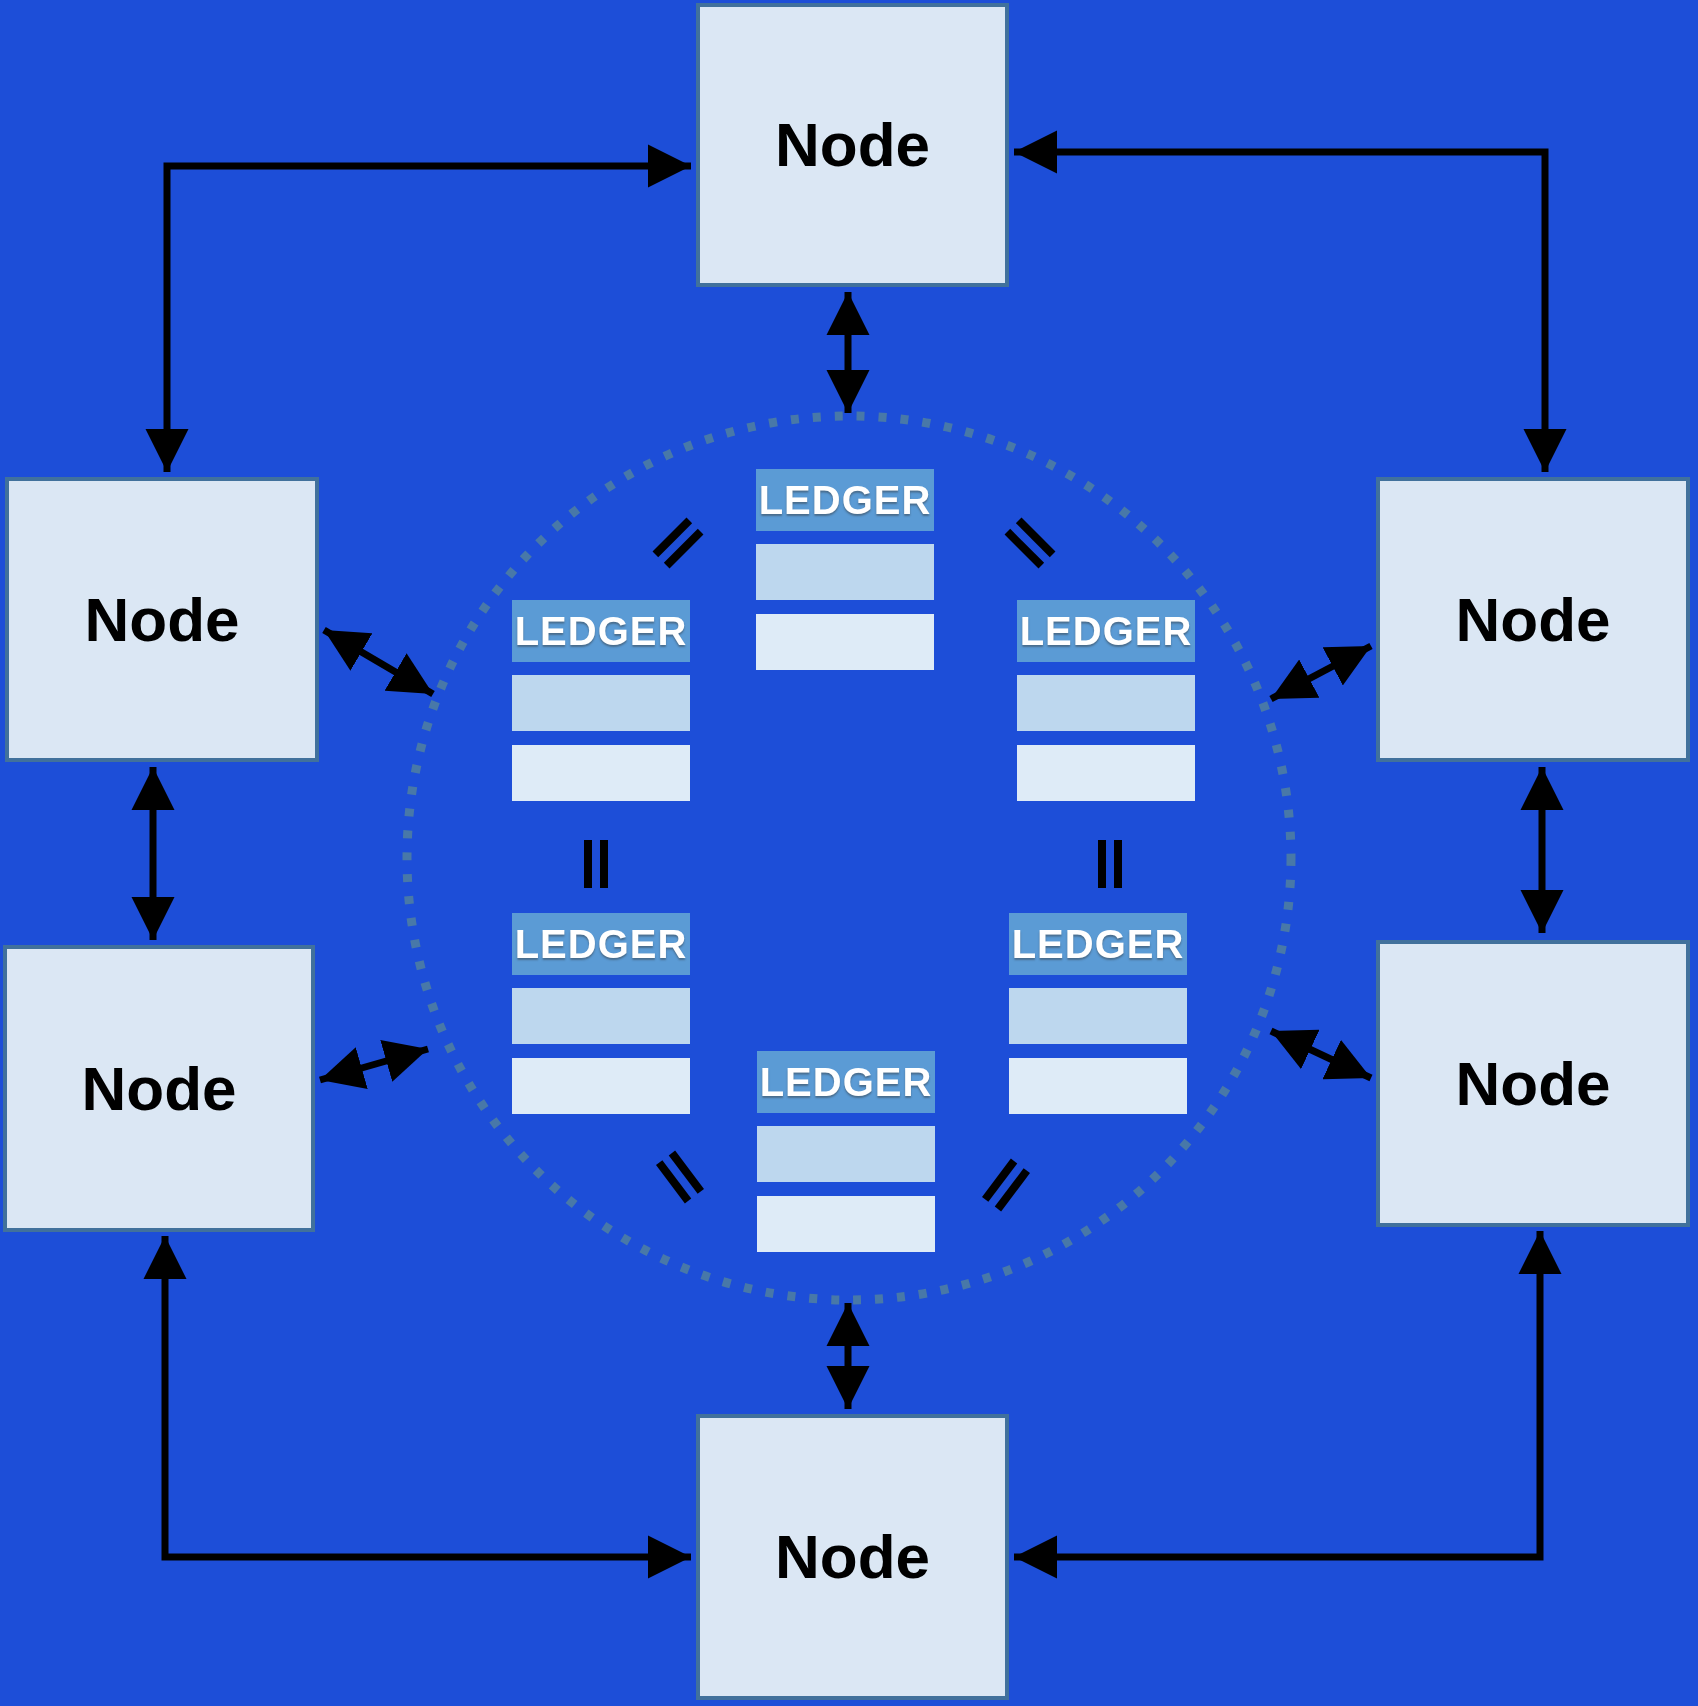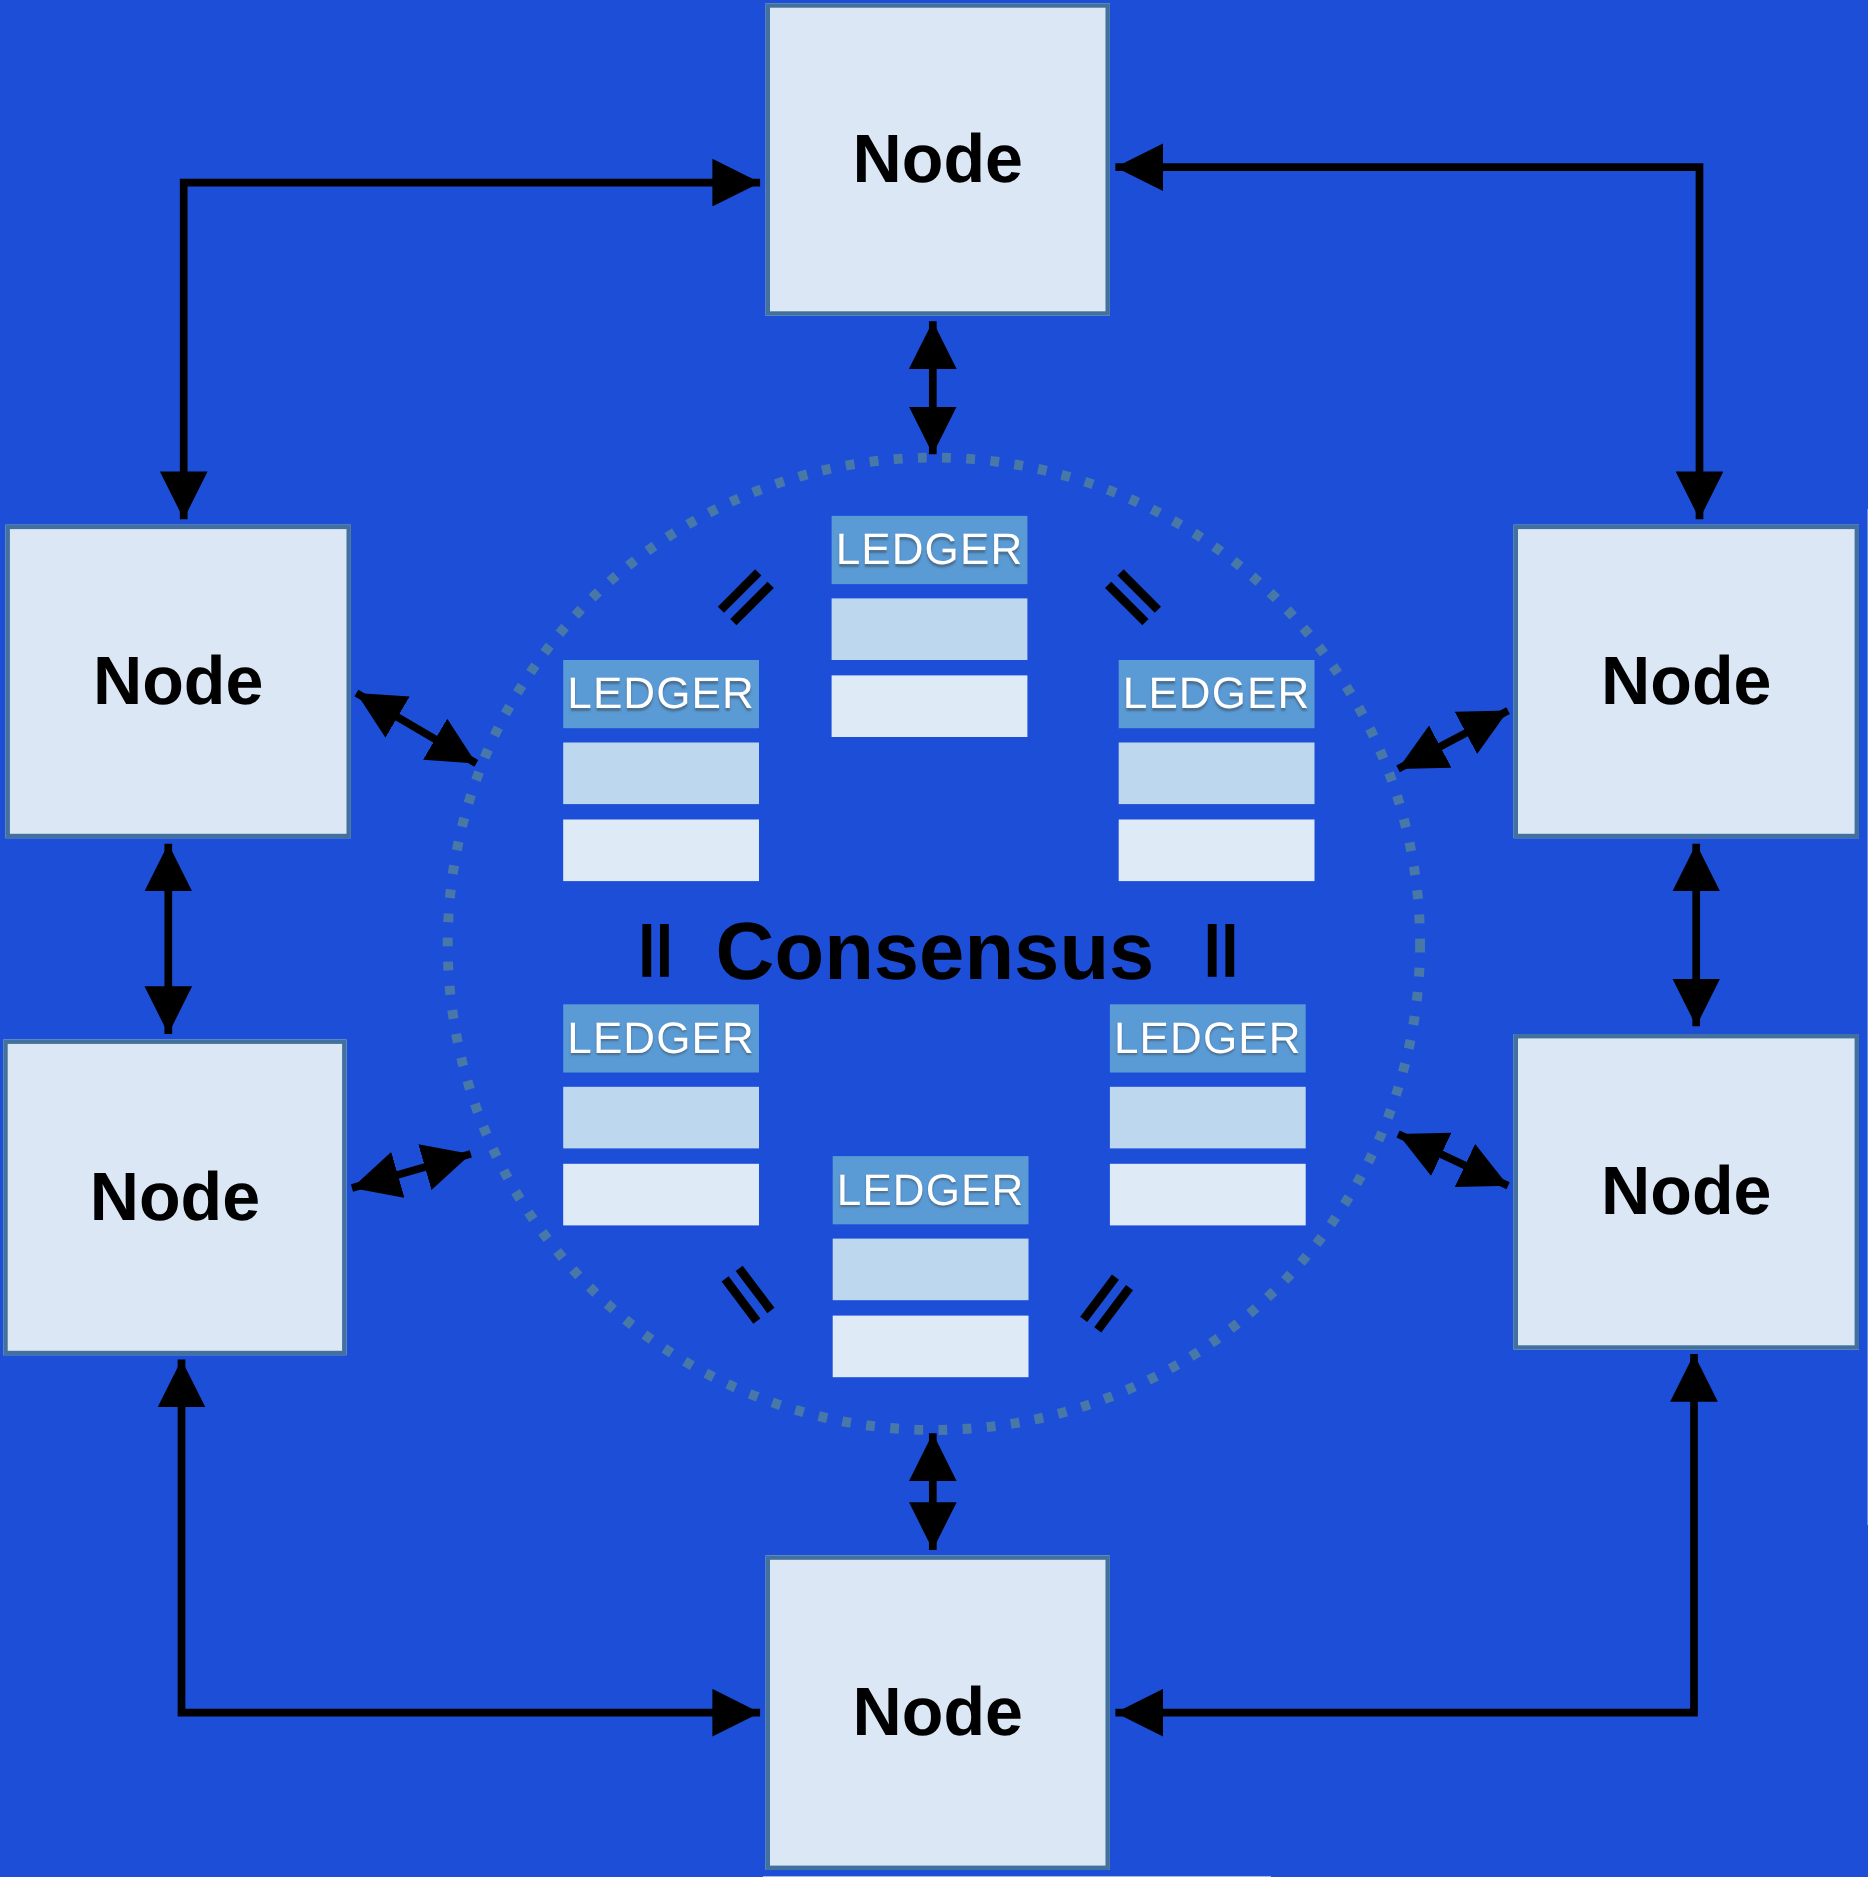--- a/index.html
+++ b/index.html
@@ -21,21 +21,21 @@
   .node .lbl{
     font-size:62px;font-weight:bold;color:var(--label-text,#000);
     letter-spacing:0px;line-height:1;
   }
 
   .ledger{position:absolute;width:178px;height:201px;}
   .ledger .hdr{
     position:absolute;left:0;right:0;top:0;height:62px;
     background:var(--ledger-header,#5B9BD5);
     color:var(--ledger-text,#fff);
-    font-size:40px;font-weight:400;letter-spacing:1px;
+    font-size:40px;font-weight:700;letter-spacing:1px;
     display:flex;align-items:center;justify-content:center;
     text-shadow:0 2px 2px rgba(50,50,50,.45);
   }
   .ledger .row-mid{position:absolute;left:0;right:0;top:75px;height:56px;background:var(--ledger-row-mid,#BDD7EE);}
   .ledger .row-light{position:absolute;left:0;right:0;top:145px;height:56px;background:var(--ledger-row-light,#DEEBF7);}
 
   .consensus{
     position:absolute;left:560px;top:822px;width:580px;
     text-align:center;font-size:74px;font-weight:bold;
     color:var(--label-text,#000);line-height:1.15;
@@ -124,21 +124,20 @@
     <div class="hdr">LEDGER</div>
     <div class="row-mid"></div>
     <div class="row-light"></div>
   </div>
   <div class="ledger" style="left:757px;top:1051px;">
     <div class="hdr">LEDGER</div>
     <div class="row-mid"></div>
     <div class="row-light"></div>
   </div>
 
-  <div class="consensus">Consensus</div>
 
   <div class="mark rot45" style="left:666px;top:519px;">
       <span class="bar"></span>
       <span class="bar"></span>
     </div>
   <div class="mark rotm45" style="left:1018px;top:519px;">
       <span class="bar"></span>
       <span class="bar"></span>
     </div>
   <div class="mark" style="left:584px;top:840px;">

